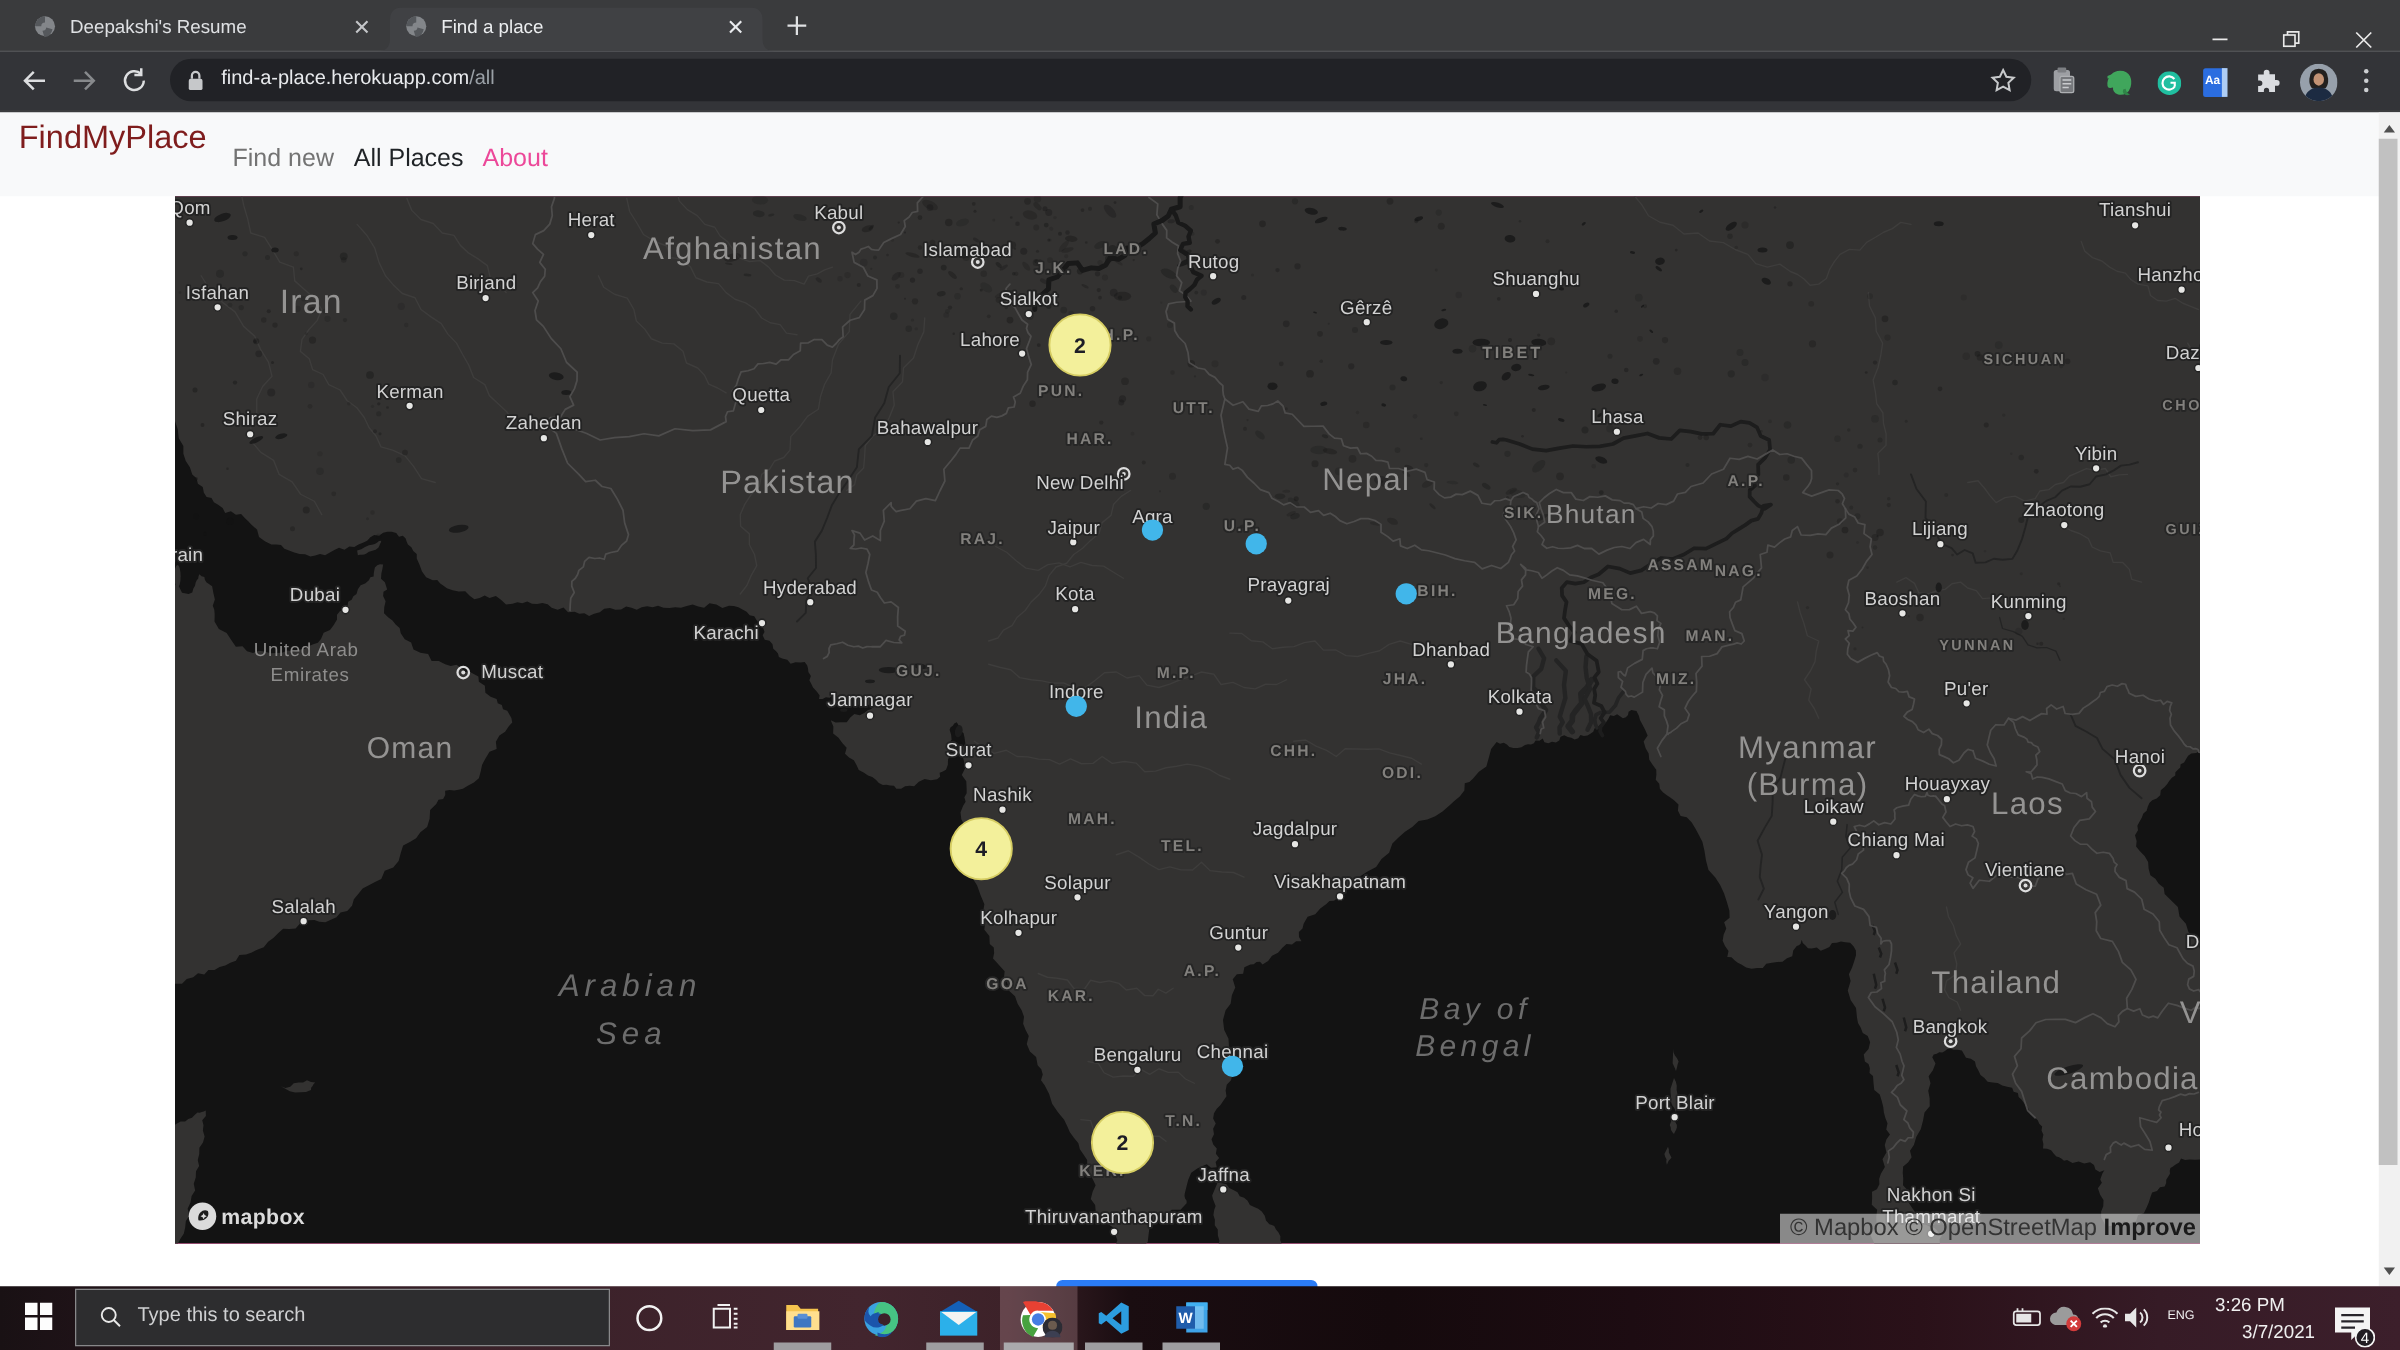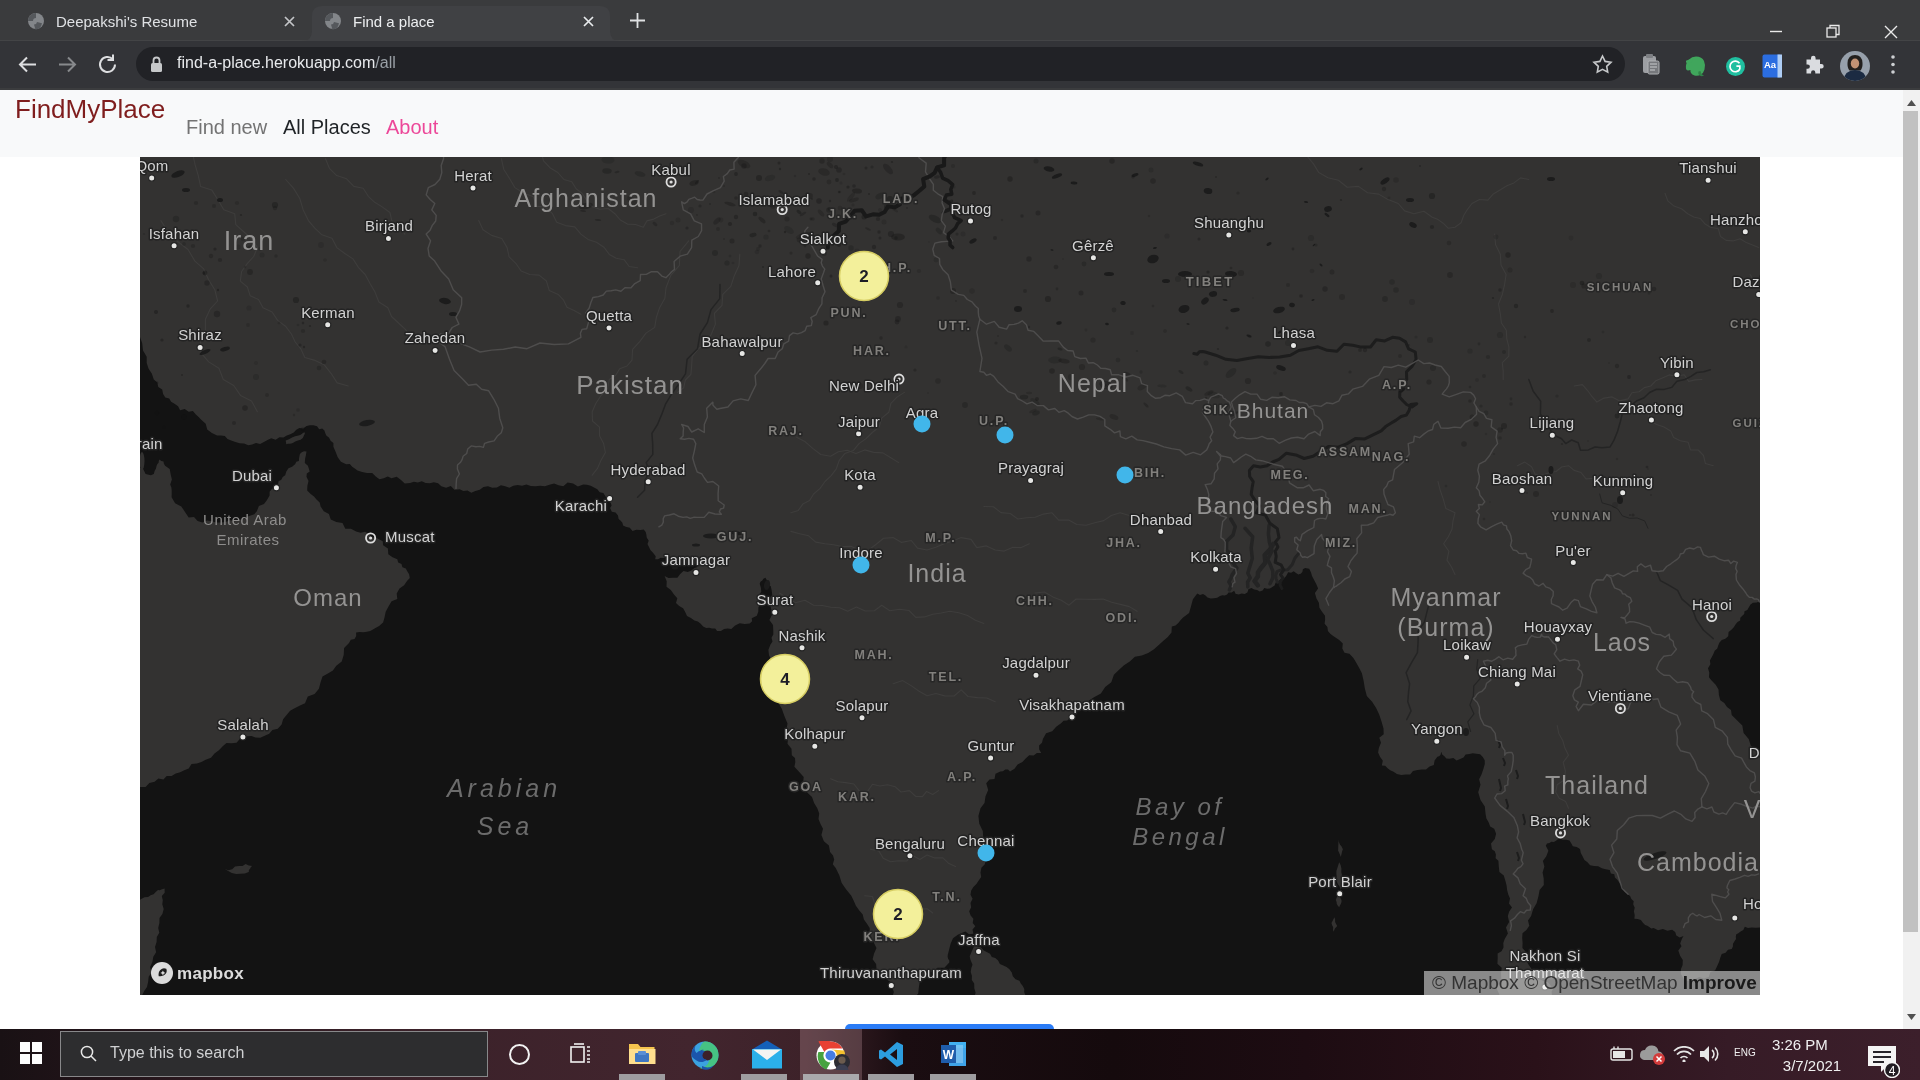--- a/index.html
+++ b/index.html
@@ -982,19 +982,19 @@
  <path d="M4,8.5 a9.5,9.5 0 0 1 14,0" fill="none" stroke="#e6e6e6" stroke-width="1.7"></path>
  <path d="M7.5,12 a5,5 0 0 1 7,0" fill="none" stroke="#e6e6e6" stroke-width="1.7"></path>
  <circle cx="11" cy="15" r="1.6" fill="#e6e6e6"></circle>
 </svg>
 <svg class="abs" style="left:1699px;top:1044px" width="22" height="20" viewBox="0 0 22 20">
  <path d="M1,7 h4 l5,-5 v16 l-5,-5 h-4 Z" fill="#e6e6e6"></path>
  <path d="M13,6 a5,5 0 0 1 0,8 M16,3.5 a9,9 0 0 1 0,13" fill="none" stroke="#e6e6e6" stroke-width="1.6"></path>
 </svg>
 <div class="abs" style="left:1734px;top:1047px;font-size:10px;color:#f0f0f0">ENG</div>
 <div class="abs" style="left:1772px;top:1036px;width:80px;text-align:left;font-size:15px;color:#f0f0f0">3:26 PM</div>
-<div class="abs" style="left:1772px;top:1057px;width:80px;text-align:center;font-size:15px;color:#f0f0f0">3/7/2021</div>
+<div class="abs" style="left:1772px;top:1057px;width:80px;text-align:right;font-size:15px;color:#f0f0f0">3/7/2021</div>
 <svg class="abs" style="left:1866px;top:1044px" width="34" height="34" viewBox="0 0 34 34">
  <path d="M2,2 h28 v20 h-9 l-6,6 v-6 h-13 Z" fill="#f4f4f4"></path>
  <path d="M7,8 h18 M7,13 h18 M7,18 h11" stroke="#27242a" stroke-width="1.8"></path>
  <circle cx="26" cy="26" r="7.5" fill="#211c22" stroke="#f4f4f4" stroke-width="1.4"></circle>
  <text x="26" y="30.5" text-anchor="middle" style="font-size:12px;fill:#fff">4</text>
 </svg>
 
 </body></html>

